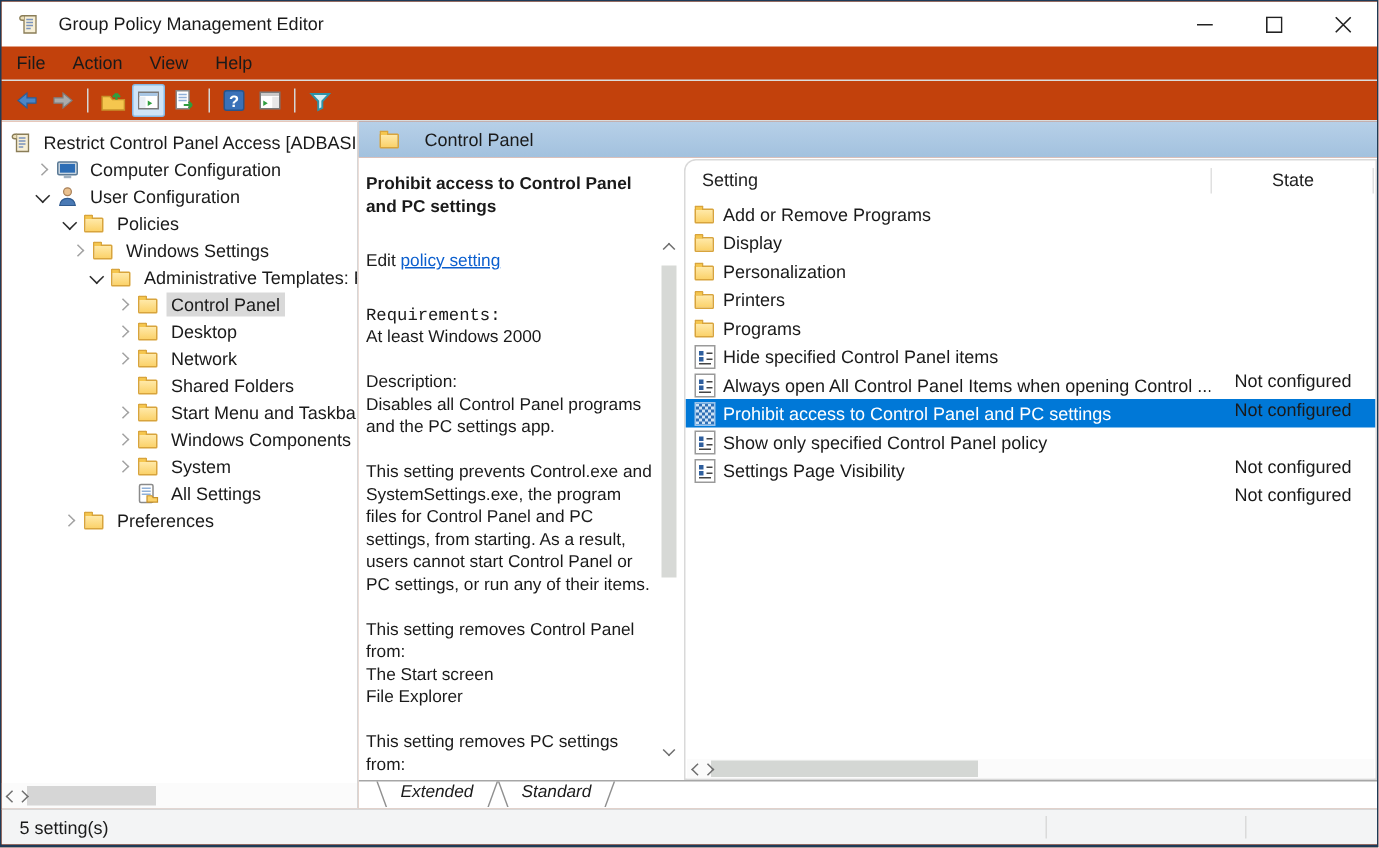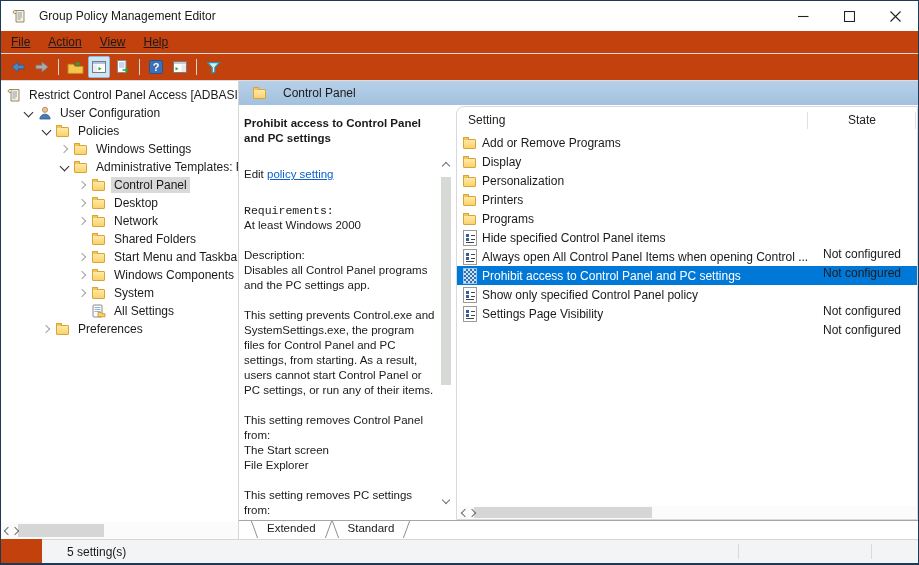--- a/index.html
+++ b/index.html
@@ -6,21 +6,21 @@
   .window{position:relative;width:919px;height:565px;box-sizing:border-box;border:1px solid #1e3a57;border-bottom-width:2px;
     background:#c2410c;font-family:"Liberation Sans",sans-serif;font-size:12px;color:#1a1a1a;display:flex;flex-direction:column;overflow:hidden;}
 
   
   .titlebar{height:30px;flex:none;display:flex;align-items:center;padding-left:9px;background:#fff;}
   .titlebar .ttl{margin-left:8px;}
   .wctrls{margin-left:auto;display:flex;height:30px;}
   .wbtn{width:46px;height:30px;display:flex;align-items:center;justify-content:center;}
 
   
-  .menubar{height:22px;flex:none;border-bottom:1px solid #dcdcdc;display:flex;align-items:center;padding-left:1px;text-decoration:underline;}
+  .menubar{height:22px;flex:none;border-bottom:1px solid #dcdcdc;display:flex;align-items:center;padding-left:1px;}
   .menu-item{padding:3px 9px;}
 
   
   .toolbar{height:26px;flex:none;border-bottom:1px solid #dcdcdc;display:flex;align-items:center;padding-left:5px;}
   .tbtn{width:22px;height:22px;display:flex;align-items:center;justify-content:center;margin:0 1px;border:1px solid transparent;box-sizing:border-box;}
   .tbtn.toggled{background:#cfe4f7;border-color:#88bbe6;border-radius:2px;}
   .tsep{width:1px;height:16px;background:#d5d5d5;margin:0 4px;}
 
   
   .main{flex:1;display:flex;min-height:0;position:relative;}
@@ -88,26 +88,26 @@
   .lrow{height:19px;display:flex;align-items:center;white-space:nowrap;}
   .lrow .licon{flex:none;margin-left:4px;width:17px;display:flex;justify-content:center;align-items:center;}
   .lrow .ltext{flex:1;padding-left:4px;overflow:hidden;}
   .lrow .lstate{width:110px;flex:none;text-align:center;margin-top:32px;}
   .lrow.selected{background:#0078d7;color:#fff;}
   .list-hscroll{position:absolute;left:1px;right:1px;bottom:0;height:13px;background:#fbfbfb;display:flex;align-items:center;justify-content:space-between;}
   .list-hscroll .thumb{position:absolute;left:16px;top:1px;height:11px;width:178px;background:#d4d7d4;}
 
   
   .tabs{height:18px;flex:none;border-top:1px solid #a6a6a6;display:flex;padding-left:12px;font-size:11.5px;background:#fff;}
-  .tab{position:relative;padding:1px 16px 0;}
+  .tab{position:relative;padding:1px 16px 0;font-style:italic;}
   .tab::before{content:'';position:absolute;left:3px;top:0;bottom:1px;width:1px;background:#8f8f8f;transform:skewX(20deg);}
   .tab::after{content:'';position:absolute;right:3px;top:0;bottom:1px;width:1px;background:#8f8f8f;transform:skewX(-20deg);}
 
   
-  .statusbar{height:23px;flex:none;border-top:1px solid #d7d7d7;background:#f3f4f5;display:flex;align-items:center;padding-left:25px;position:relative;margin-left:41px;}
+  .statusbar{height:23px;flex:none;border-top:1px solid #d7d7d7;background:#f3f4f5;display:flex;align-items:center;padding-left:12px;position:relative;}
   .ssep{position:absolute;top:4px;bottom:4px;width:1px;background:#dadada;}
   .ssep.a{left:696px;}
   .ssep.b{left:829px;}
 </style>
 </head>
 <body>
 
 <div class="window">
 
   <div class="titlebar">
@@ -210,20 +210,31 @@
           <span class="ticon">
               <svg width="16" height="16" viewBox="0 0 16 16">
                 <path d="M5 2.5h8v11.5H5z" fill="#f7efd6" stroke="#8a7d57" stroke-width=".9"></path>
                 <path d="M5 2.5H3.8c-.9 0-1.6.7-1.6 1.5S2.9 5.5 3.8 5.5H5" fill="#ece0bb" stroke="#8a7d57" stroke-width=".9"></path>
                 <path d="M6.5 5h4.5M6.5 7h4.5M6.5 9h4.5M6.5 11h3" stroke="#7a93bd" stroke-width=".9" fill="none"></path>
               </svg>
             </span>
           <span class="tlabel">Restrict Control Panel Access [ADBASIC</span>
         </div>
 
+        <div class="trow" style="padding-left:20px">
+          <span class="tchev col"></span>
+          <span class="ticon">
+              <svg width="16" height="16" viewBox="0 0 16 16">
+                <rect x="1.5" y="3" width="13" height="8.5" rx="1" fill="#c6d3df" stroke="#5b7a96"></rect>
+                <rect x="3" y="4.3" width="10" height="5.8" fill="#2d6db5"></rect>
+                <rect x="5.5" y="12" width="5" height="1.8" fill="#9fb0c0"></rect>
+              </svg>
+            </span>
+          <span class="tlabel">Computer Configuration</span>
+        </div>
 
         <div class="trow" style="padding-left:20px">
           <span class="tchev exp"></span>
           <span class="ticon">
               <svg width="16" height="16" viewBox="0 0 16 16">
                 <circle cx="8" cy="4.8" r="2.6" fill="#eac18f" stroke="#a8805a" stroke-width=".8"></circle>
                 <path d="M2.8 14c.4-3.2 2.5-4.8 5.2-4.8s4.8 1.6 5.2 4.8z" fill="#4a7ab5" stroke="#2f5a8f" stroke-width=".8"></path>
               </svg>
             </span>
           <span class="tlabel">User Configuration</span>
@@ -231,21 +242,21 @@
 
         <div class="trow" style="padding-left:38px">
           <span class="tchev exp"></span>
           <span class="ticon">
               <span class="fold"></span>
             </span>
           <span class="tlabel">Policies</span>
         </div>
 
 
-        <div class="trow" style="padding-left:56px">
+        <div class="trow" style="padding-left:44px">
           <span class="tchev col"></span>
           <span class="ticon">
               <span class="fold"></span>
             </span>
           <span class="tlabel">Windows Settings</span>
         </div>
 
         <div class="trow" style="padding-left:56px">
           <span class="tchev exp"></span>
           <span class="ticon">

